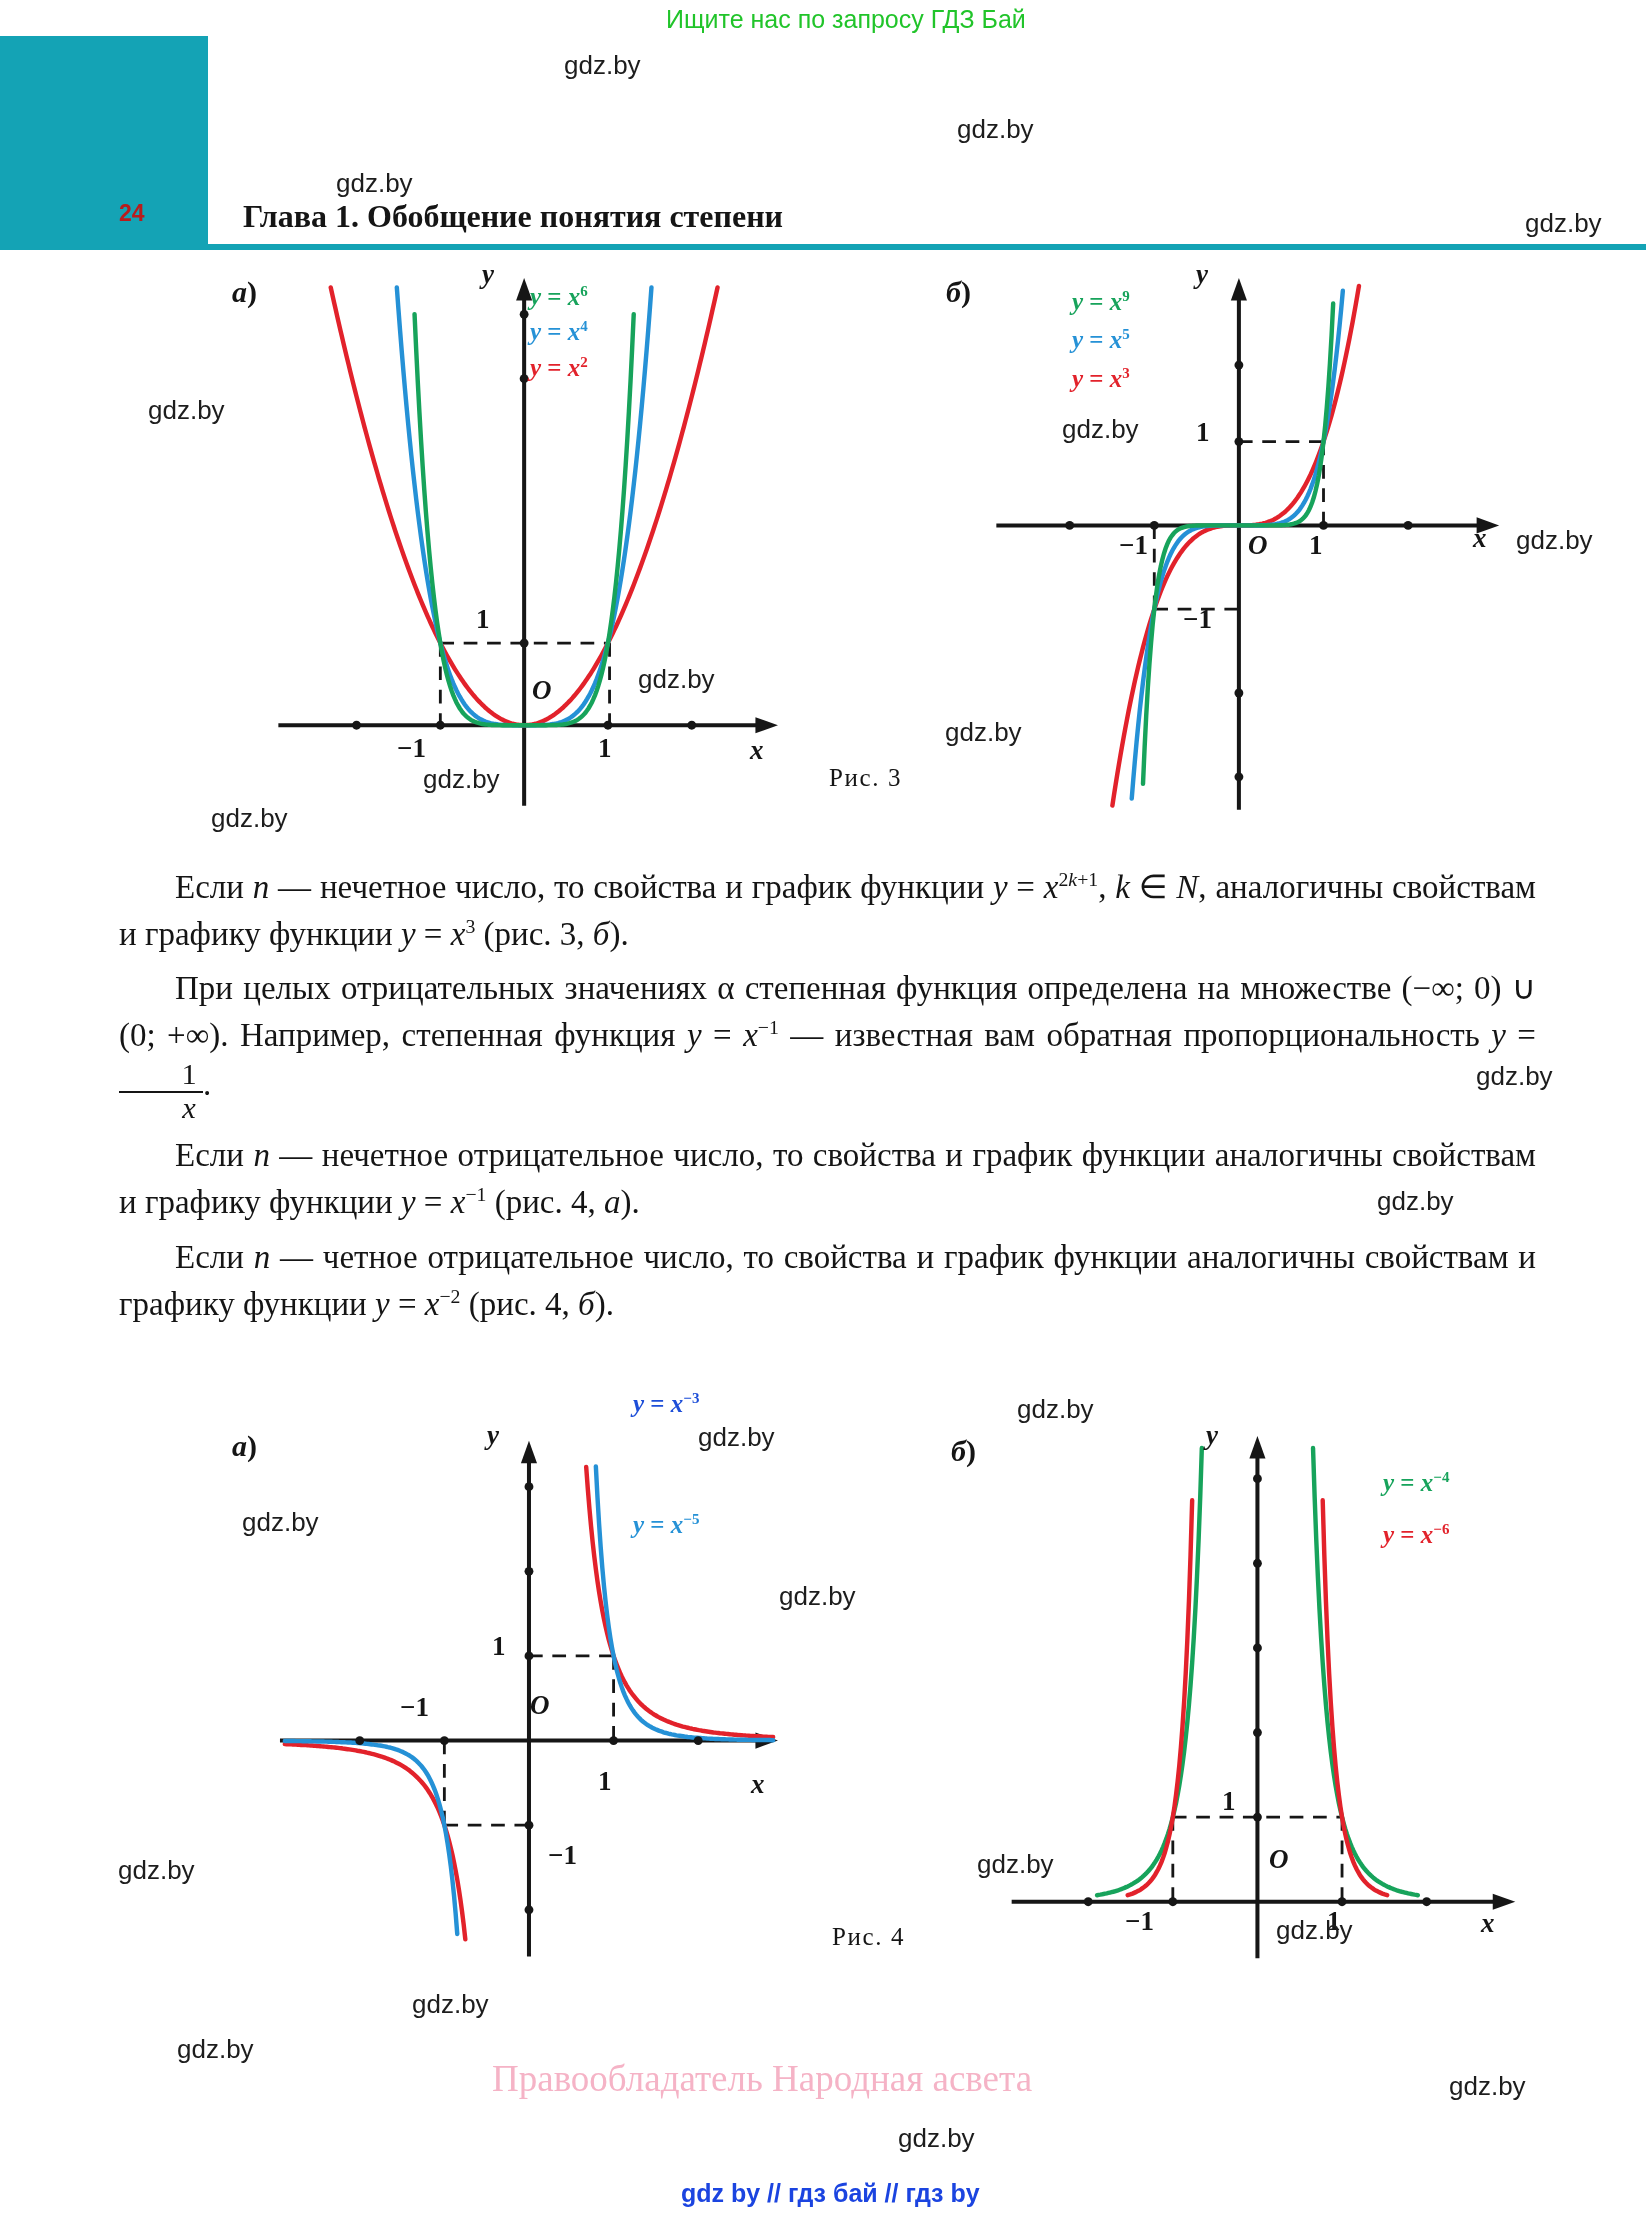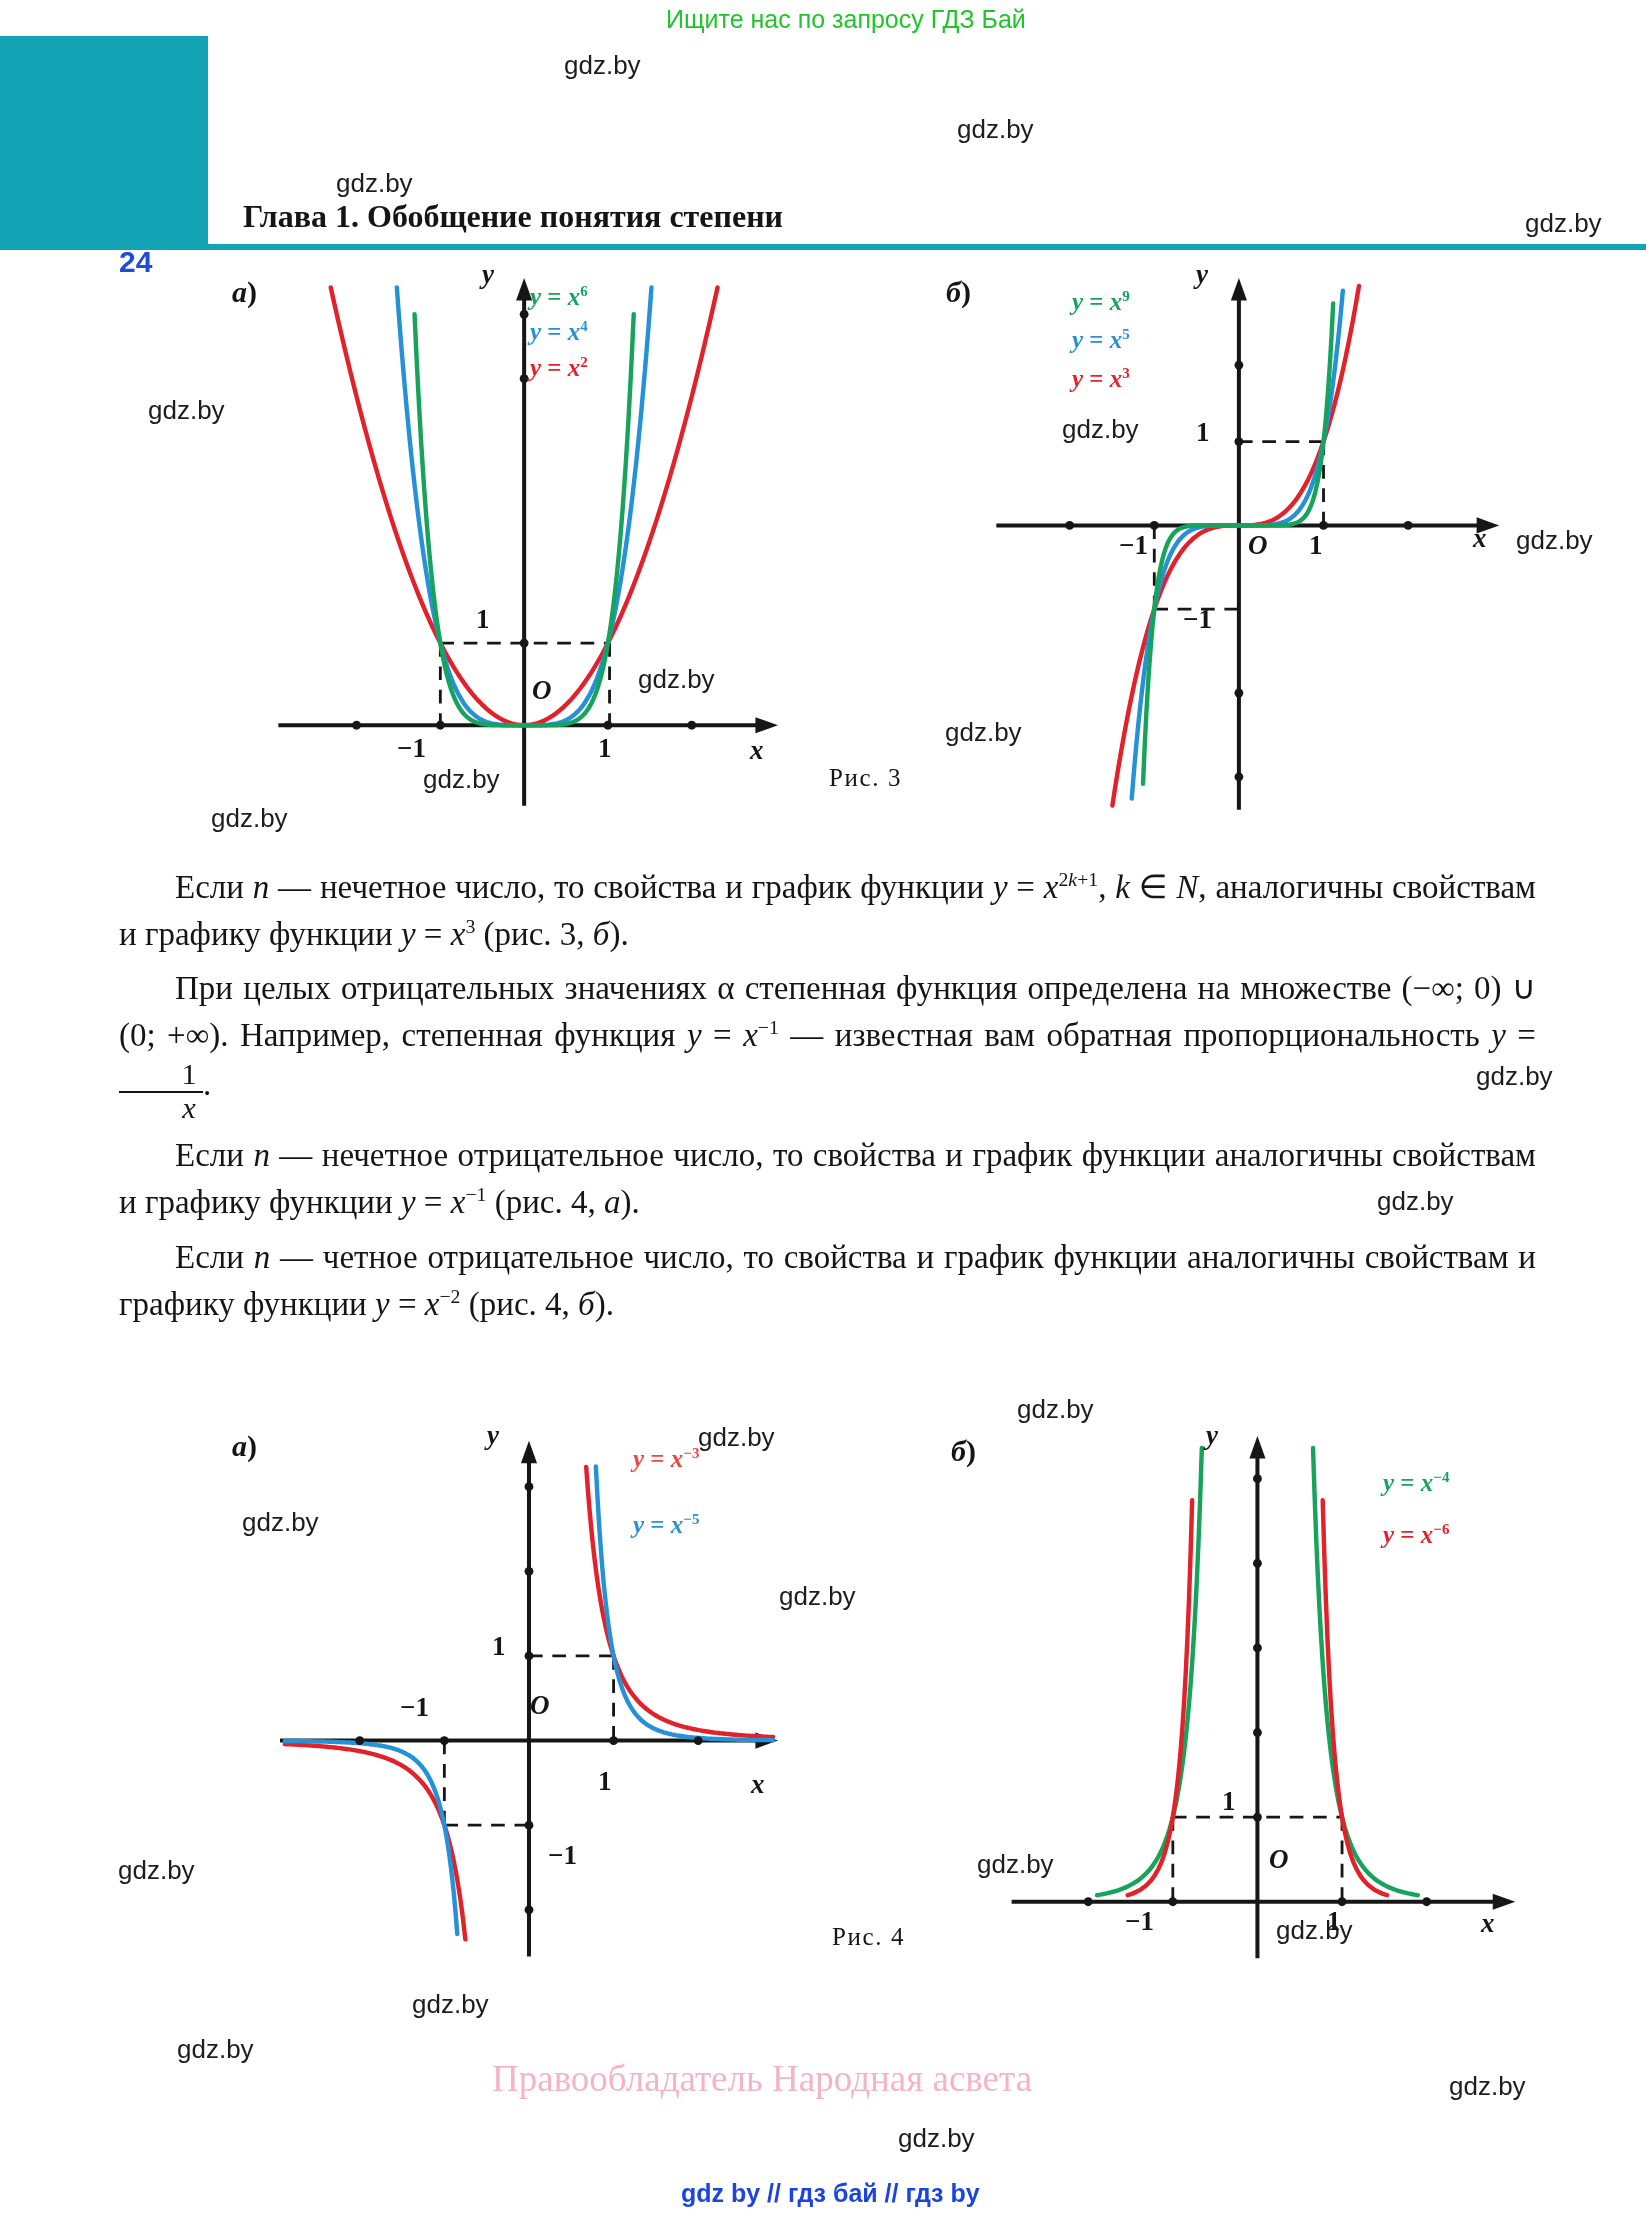--- a/index.html
+++ b/index.html
@@ -1,22 +1,22 @@
 <!DOCTYPE html>
 <html style="font-size:13px"><head>
 <meta charset="utf-8">
 <style>
   html,body{margin:0;padding:0;background:#777;}
   .page{position:relative;width:1647px;height:2216px;background:#ffffff;overflow:hidden;
         font-family:"Liberation Serif", serif;color:#151515;}
   .promo{position:absolute;left:666px;top:4.8px;font-family:Liberation Sans, sans-serif;
          font-size:25px;font-weight:500;text-decoration:none;}
   .badge{position:absolute;left:0;top:36px;width:208px;height:208px;}
-  .pagenum{position:absolute;left:119px;top:200px;width:64px;color:#1d4ed8;
-           font-family:"Liberation Sans",sans-serif;font-size:30px;font-weight:700;margin-top:45px;}
+  .pagenum{position:absolute;left:119px;top:200px;width:64px;color:#b91c1c;
+           font-family:"Liberation Sans",sans-serif;font-size:23px;font-weight:700;}
   .chapter{position:absolute;left:243px;top:198px;font-size:32px;font-weight:700;white-space:nowrap;}
   .divider{position:absolute;left:0;top:244px;width:1647px;height:6.4px;}
   #fig-svg{position:absolute;left:0;top:0;width:1647px;height:2216px;}
   .wm{position:absolute;font-family:"Liberation Sans",sans-serif;font-size:26px;color:#1d1d1d;white-space:nowrap;}
   .lbl{position:absolute;font-size:27px;font-weight:700;white-space:nowrap;line-height:1;}
   .part{position:absolute;font-size:30px;font-weight:700;font-style:normal;line-height:1;}
   .legend-item{position:absolute;font-size:25px;font-weight:700;white-space:nowrap;line-height:1;}
   .caption{position:absolute;font-size:25px;letter-spacing:1.6px;}
   .bodytext{position:absolute;left:119px;top:864px;width:1417px;text-align:justify;
             font-size:33px;line-height:47px;}
@@ -139,21 +139,21 @@
       <div class="legend-item" style="left: 1072px; top: 327px; color: rgb(37, 145, 214);"><i>y</i> = <i>x</i><sup>5</sup></div>
       <div class="legend-item" style="left: 1072px; top: 366px; color: rgb(226, 34, 43);"><i>y</i> = <i>x</i><sup>3</sup></div>
       <div class="part" style="left: 232px; top: 1431px;"><i>а</i>)</div>
       <div class="lbl" style="left: 492px; top: 1633px;">1</div>
       <div class="lbl" style="left: 400px; top: 1694px;">−1</div>
       <div class="lbl" style="left: 530px; top: 1692px;"><i>O</i></div>
       <div class="lbl" style="left: 598px; top: 1768px;">1</div>
       <div class="lbl" style="left: 548px; top: 1842px;">−1</div>
       <div class="lbl" style="left: 751px; top: 1771px;"><i>x</i></div>
       <div class="lbl" style="left: 487px; top: 1422px;"><i>y</i></div>
-      <div class="legend-item" style="left: 633px; top: 1446px; color: #ef4444;"><i>y</i> = <i>x</i><sup>−3</sup></div>
+      <div class="legend-item" style="left: 633px; top: 1391px; color: #1d4ed8;"><i>y</i> = <i>x</i><sup>−3</sup></div>
       <div class="legend-item" style="left: 633px; top: 1512px; color: rgb(37, 145, 214);"><i>y</i> = <i>x</i><sup>−5</sup></div>
       <div class="part" style="left: 951px; top: 1436px;"><i>б</i>)</div>
       <div class="lbl" style="left: 1222px; top: 1788px;">1</div>
       <div class="lbl" style="left: 1269px; top: 1846px;"><i>O</i></div>
       <div class="lbl" style="left: 1125px; top: 1908px;">−1</div>
       <div class="lbl" style="left: 1327px; top: 1908px;">1</div>
       <div class="lbl" style="left: 1481px; top: 1910px;"><i>x</i></div>
       <div class="lbl" style="left: 1206px; top: 1422px;"><i>y</i></div>
       <div class="legend-item" style="left: 1383px; top: 1470px; color: rgb(23, 163, 91);"><i>y</i> = <i>x</i><sup>−4</sup></div>
       <div class="legend-item" style="left: 1383px; top: 1522px; color: rgb(226, 34, 43);"><i>y</i> = <i>x</i><sup>−6</sup></div>

